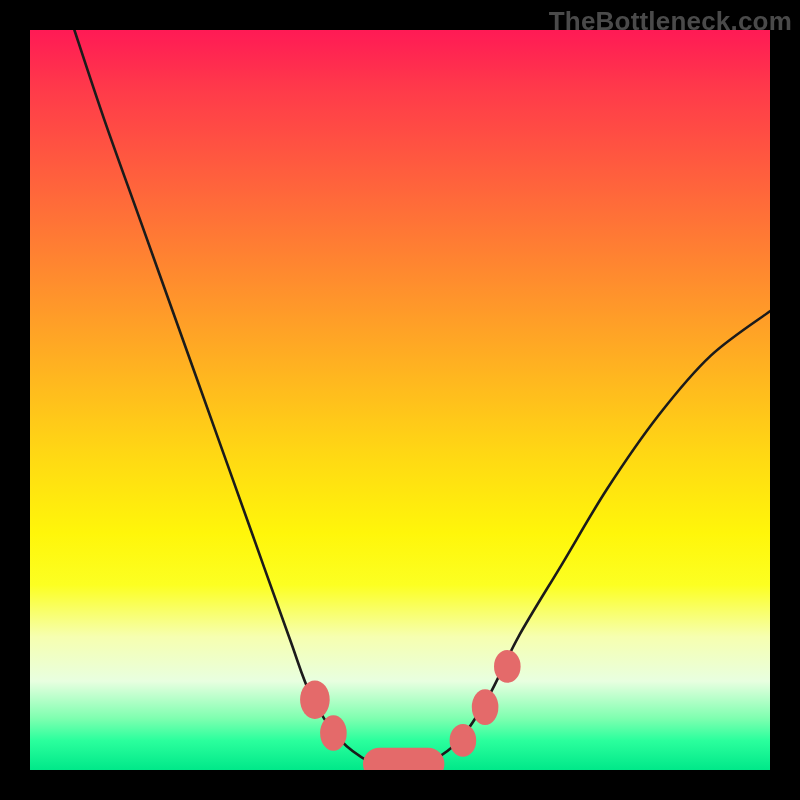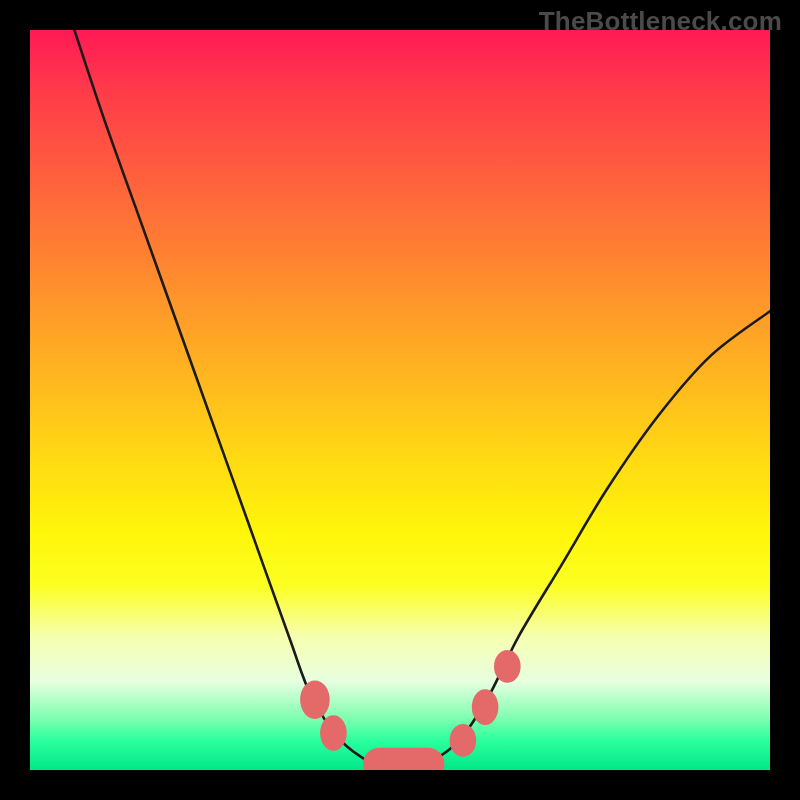--- a/index.html
+++ b/index.html
@@ -36,21 +36,21 @@
       #f6ffb0 82%,
       #e8ffe0 88%,
       #7fffb0 93%,
       #2bff9d 96%,
       #00e889 100%
     );
   }
   .watermark {
     position: absolute;
     top: 6px;
-    right: 18px;
+    right: 8px;
     color: #4a4a4a;
     font-size: 26px;
     font-weight: 600;
     letter-spacing: 0.2px;
     user-select: none;
   }
   svg.curve {
     position: absolute;
     left: 0;
     top: 0;

